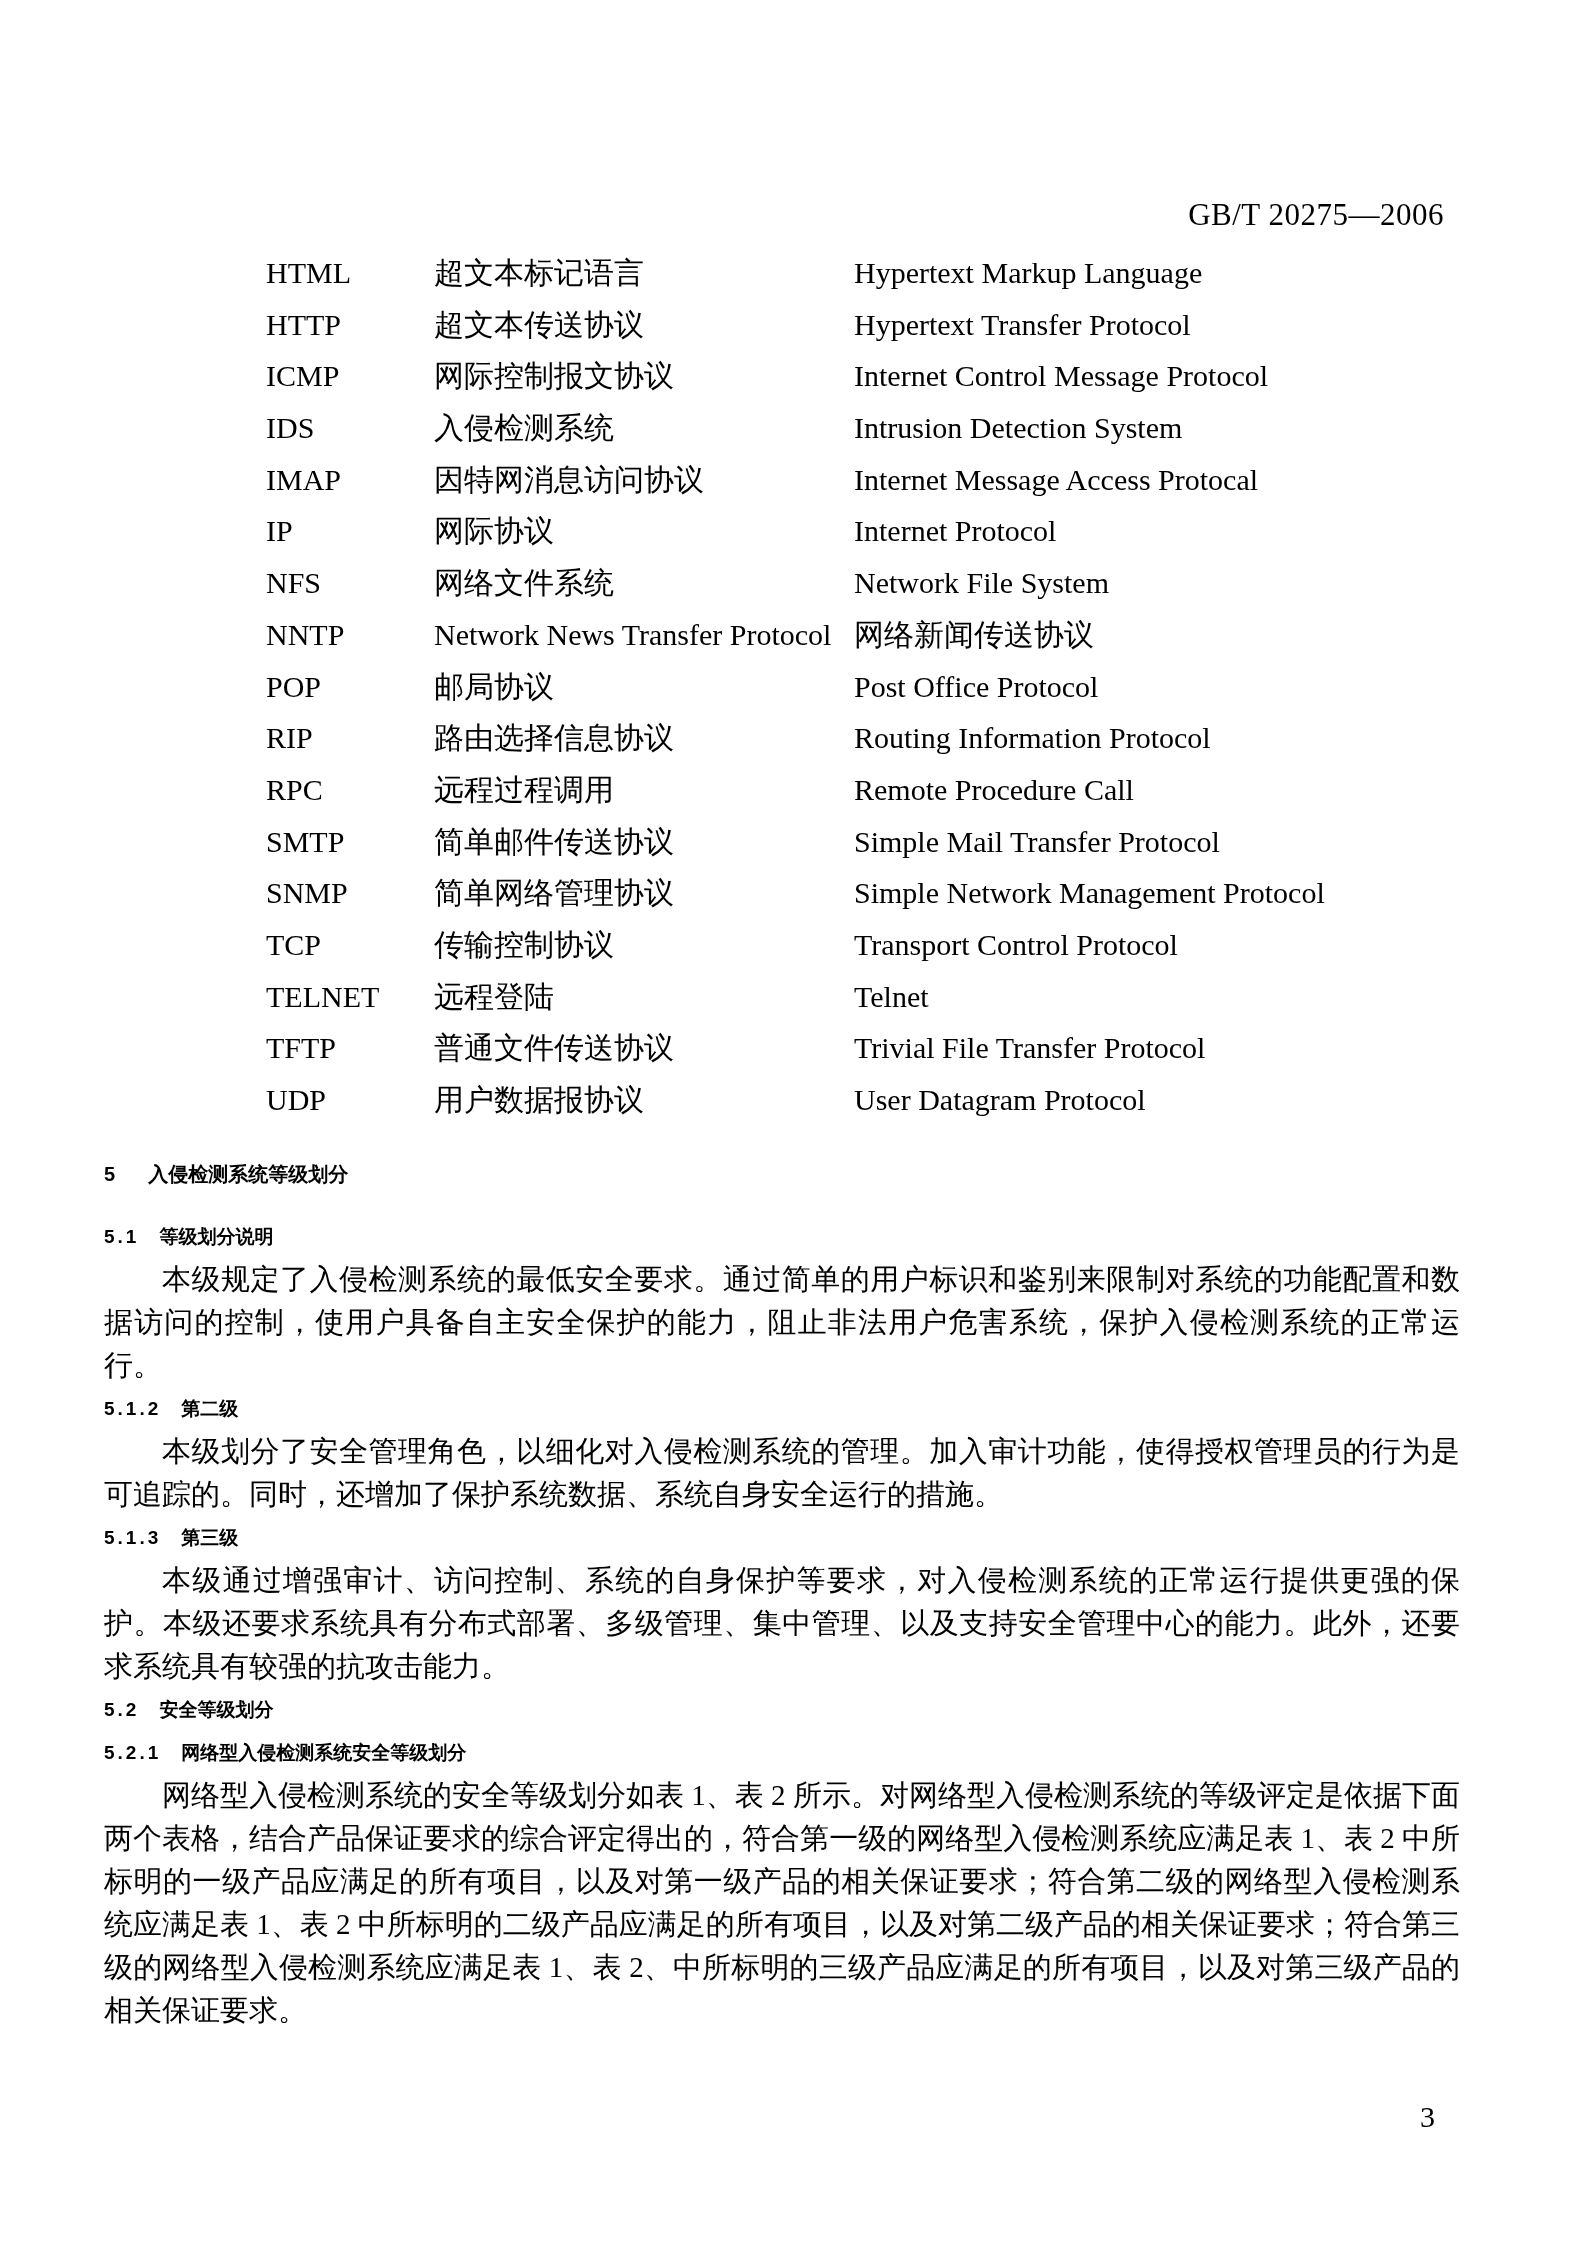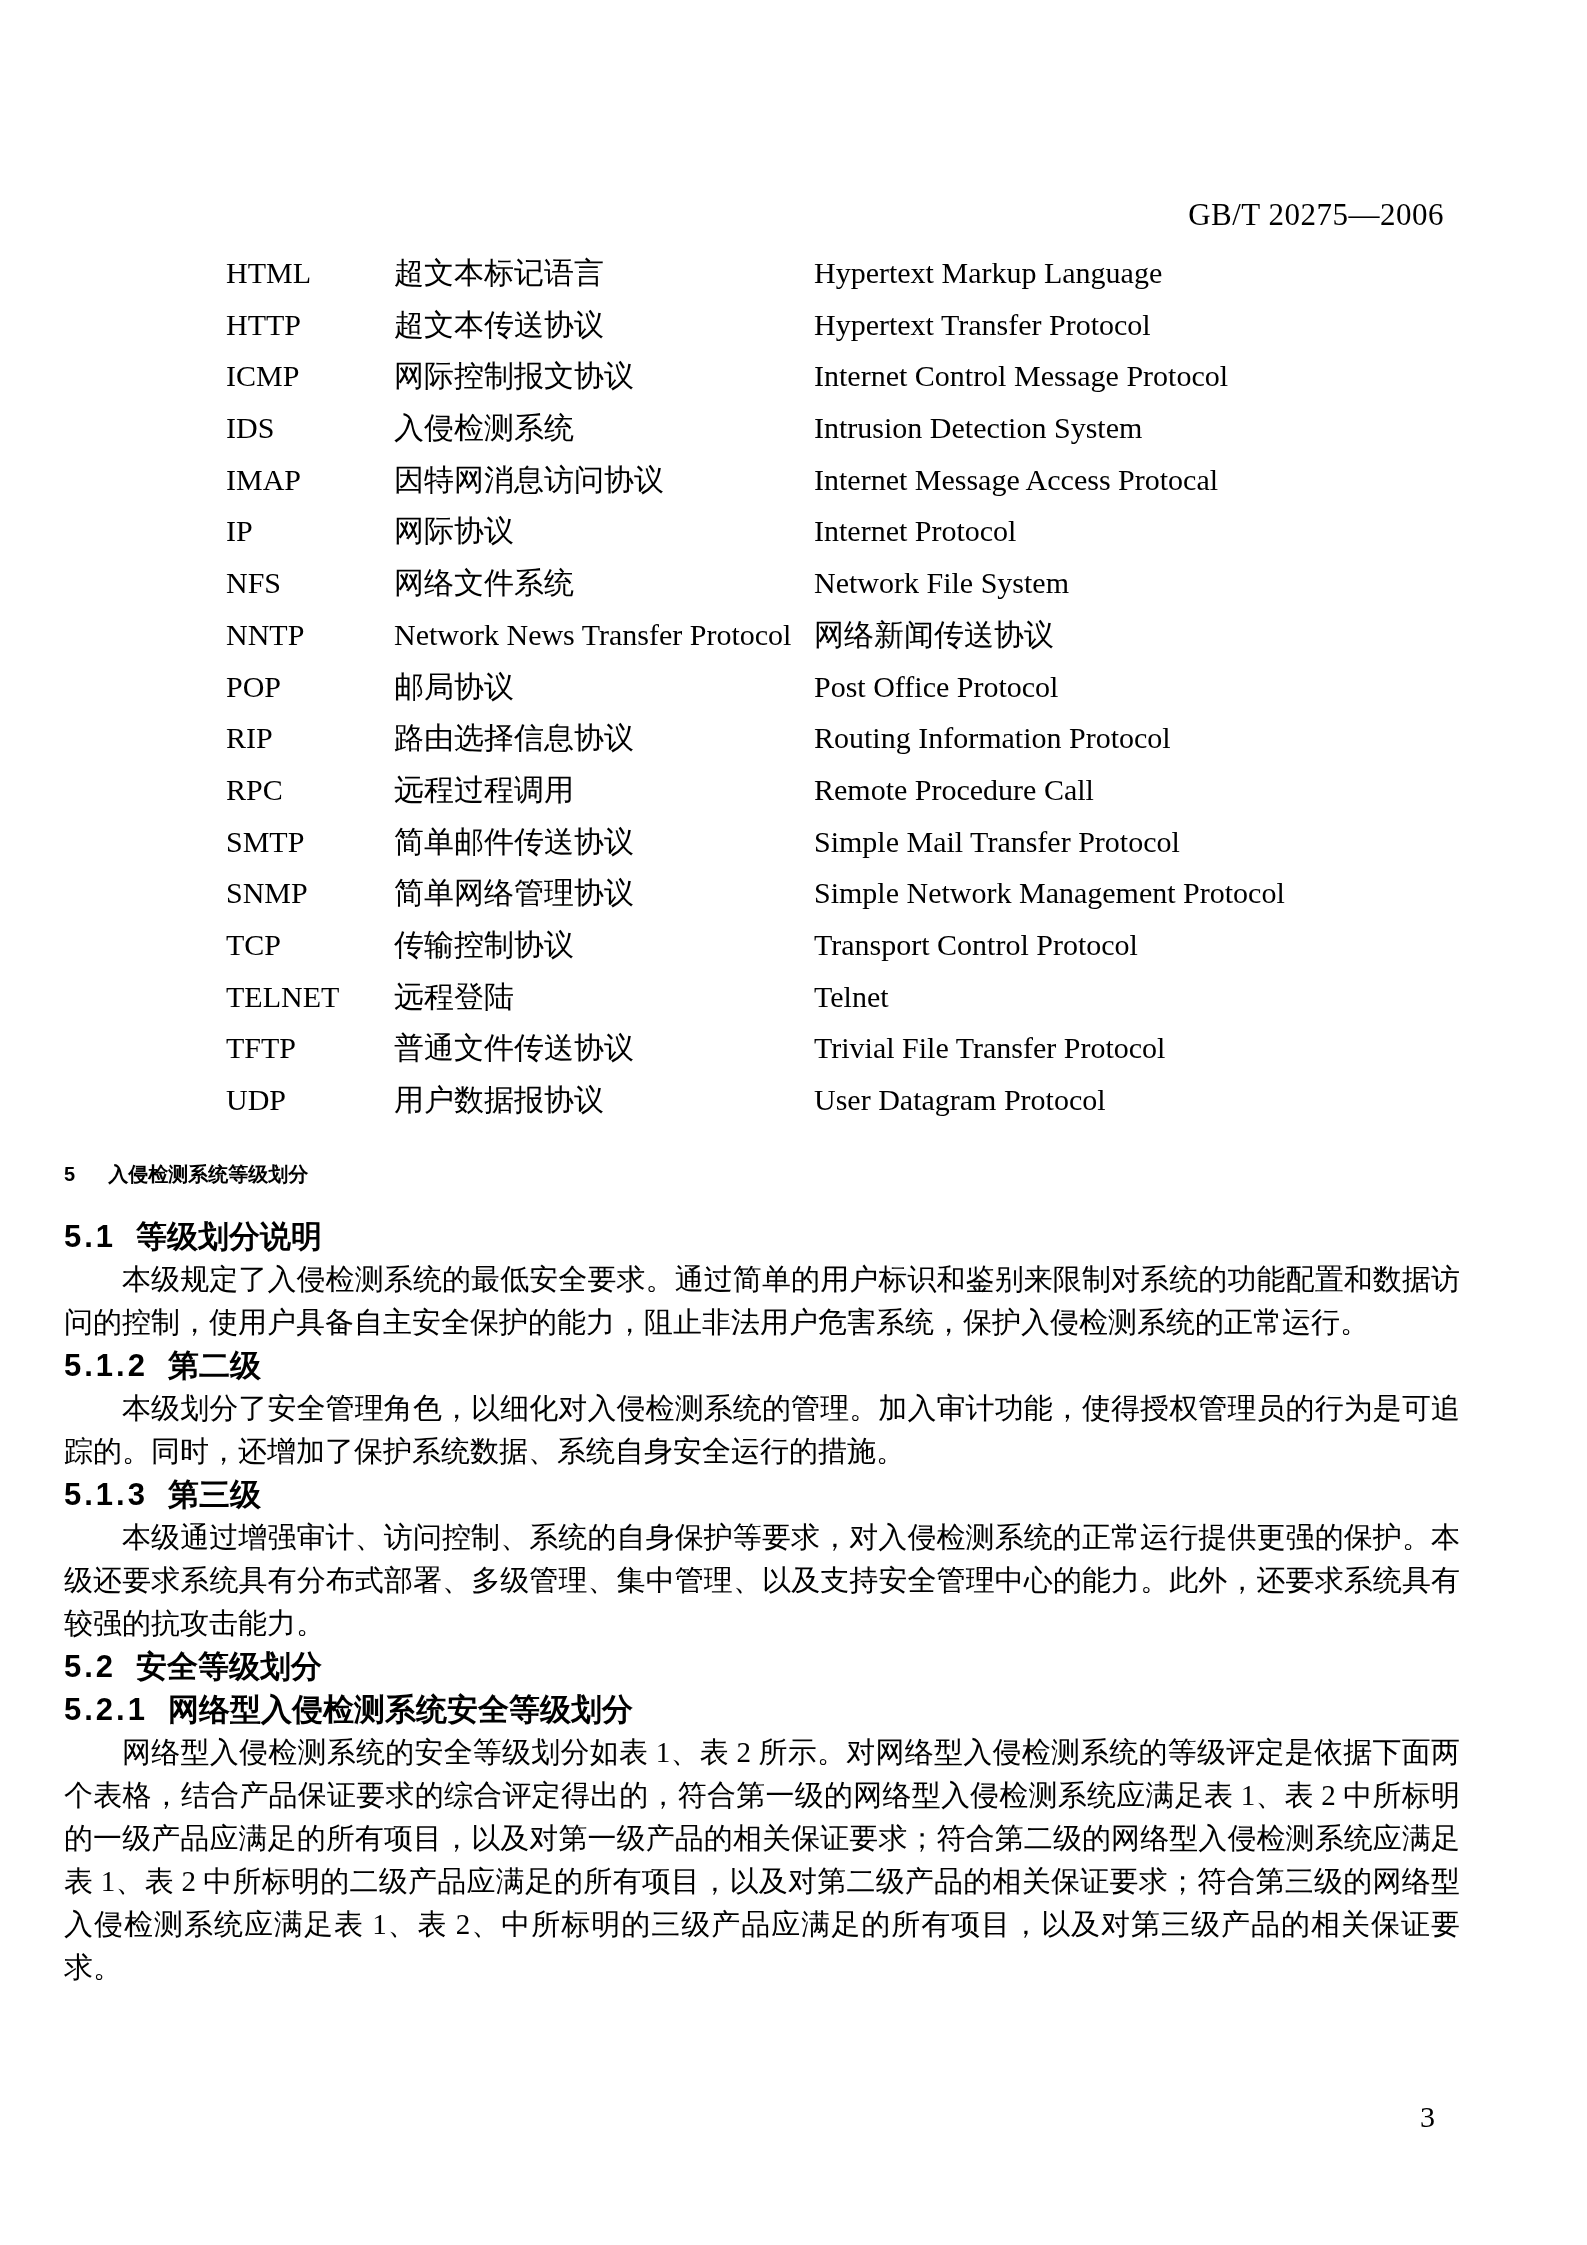--- a/index.html
+++ b/index.html
@@ -6,32 +6,32 @@
   body{
     width:1587px;height:2245px;background:#ffffff;color:#000;
     font-family:"Liberation Serif","DejaVu Serif",serif;
     position:relative;overflow:hidden;
   }
   .doc-header{
     position:absolute;top:198px;right:143px;
     font-size:31px;line-height:34px;letter-spacing:0.5px;
     font-family:"Liberation Serif","DejaVu Serif",serif;
   }
-  .main{padding:247px 127px 0 64px;}
+  .main{padding:247px 127px 0 104px;}
   
   .abbr-list{margin-left:162px;}
   .abbr-row{
     display:grid;grid-template-columns:168px 420px 1fr;
     height:51.7px;line-height:51.7px;font-size:30px;white-space:nowrap;
   }
   .abbr-cell{overflow:visible;}
   
   .sec-heading{
     font-family:"Liberation Sans","DejaVu Sans",sans-serif;
-    font-weight:bold;font-size:31px;line-height:43px;
+    font-weight:bold;font-size:19px;line-height:43px;
   }
   .section.level-1 .sec-heading{
     font-size:20px;line-height:44px;margin:26px 0 19px 0;
   }
   .sec-num{letter-spacing:3px;margin-right:20px;font-weight:bold;}
   .section.level-1 .sec-num{margin-right:30px;}
   .para{
     margin:0;font-size:29px;line-height:43px;
     text-align:justify;text-indent:2em;
     font-family:"Liberation Serif","DejaVu Serif",serif;

